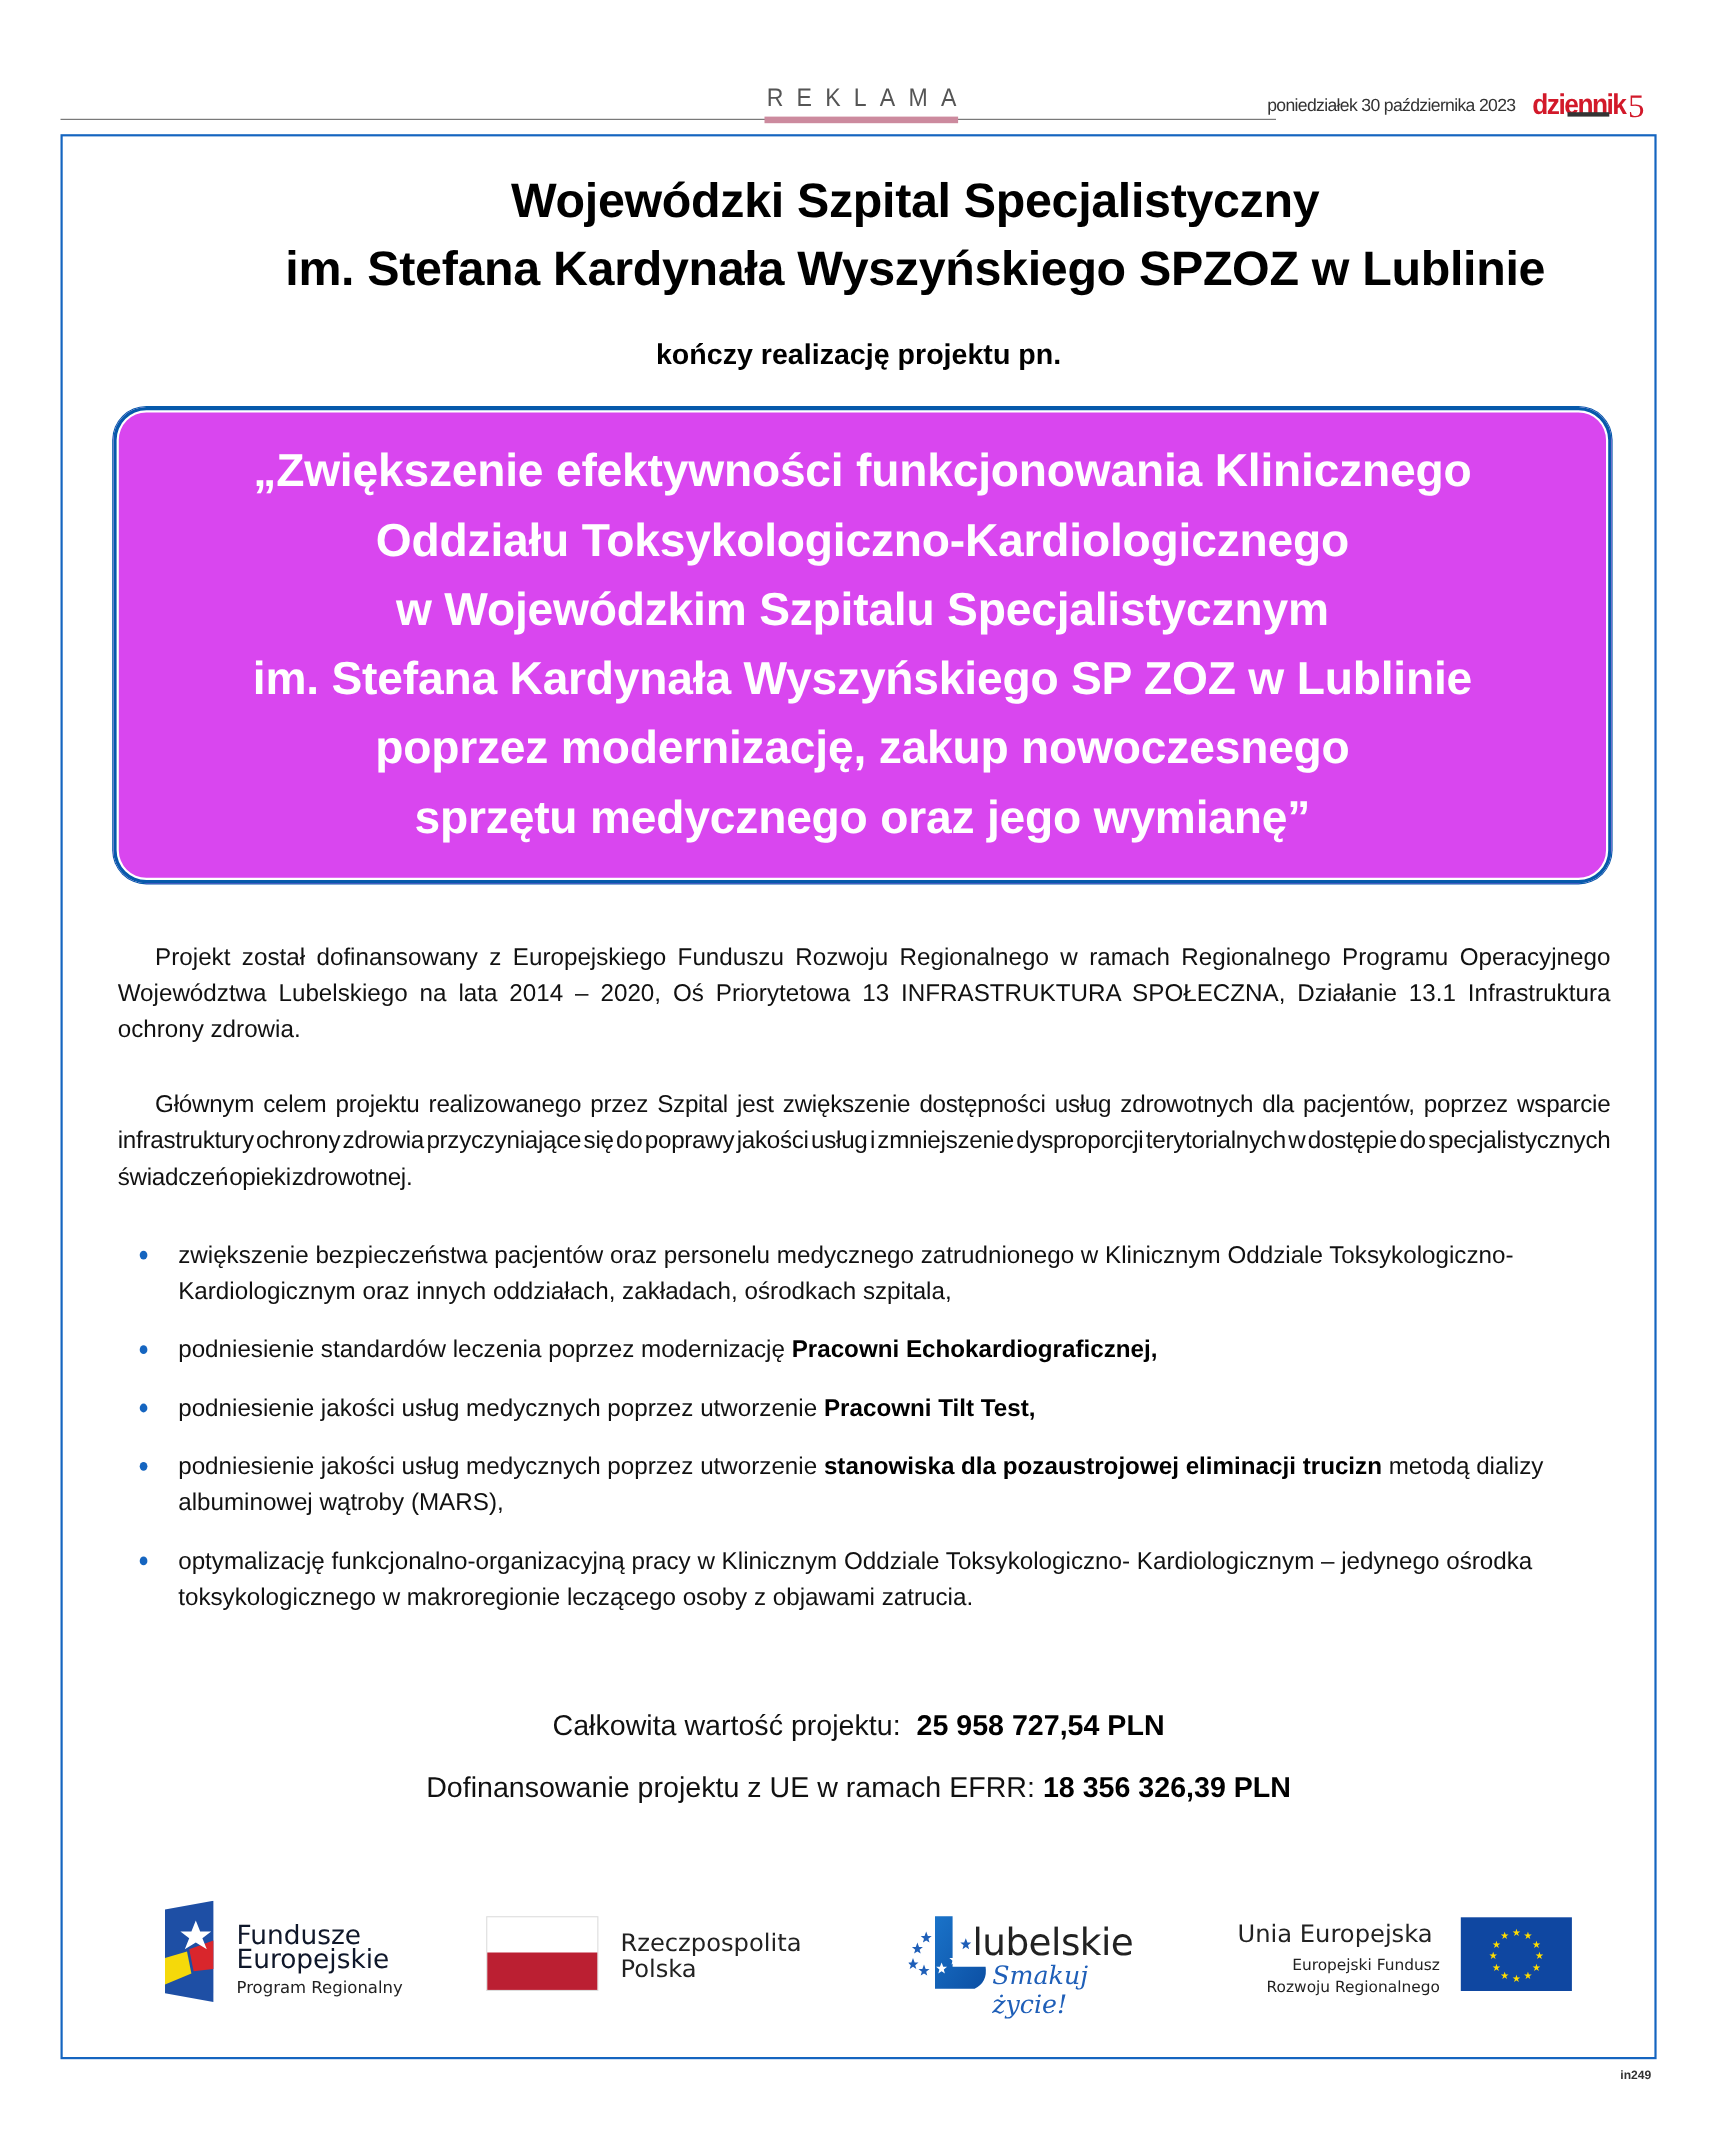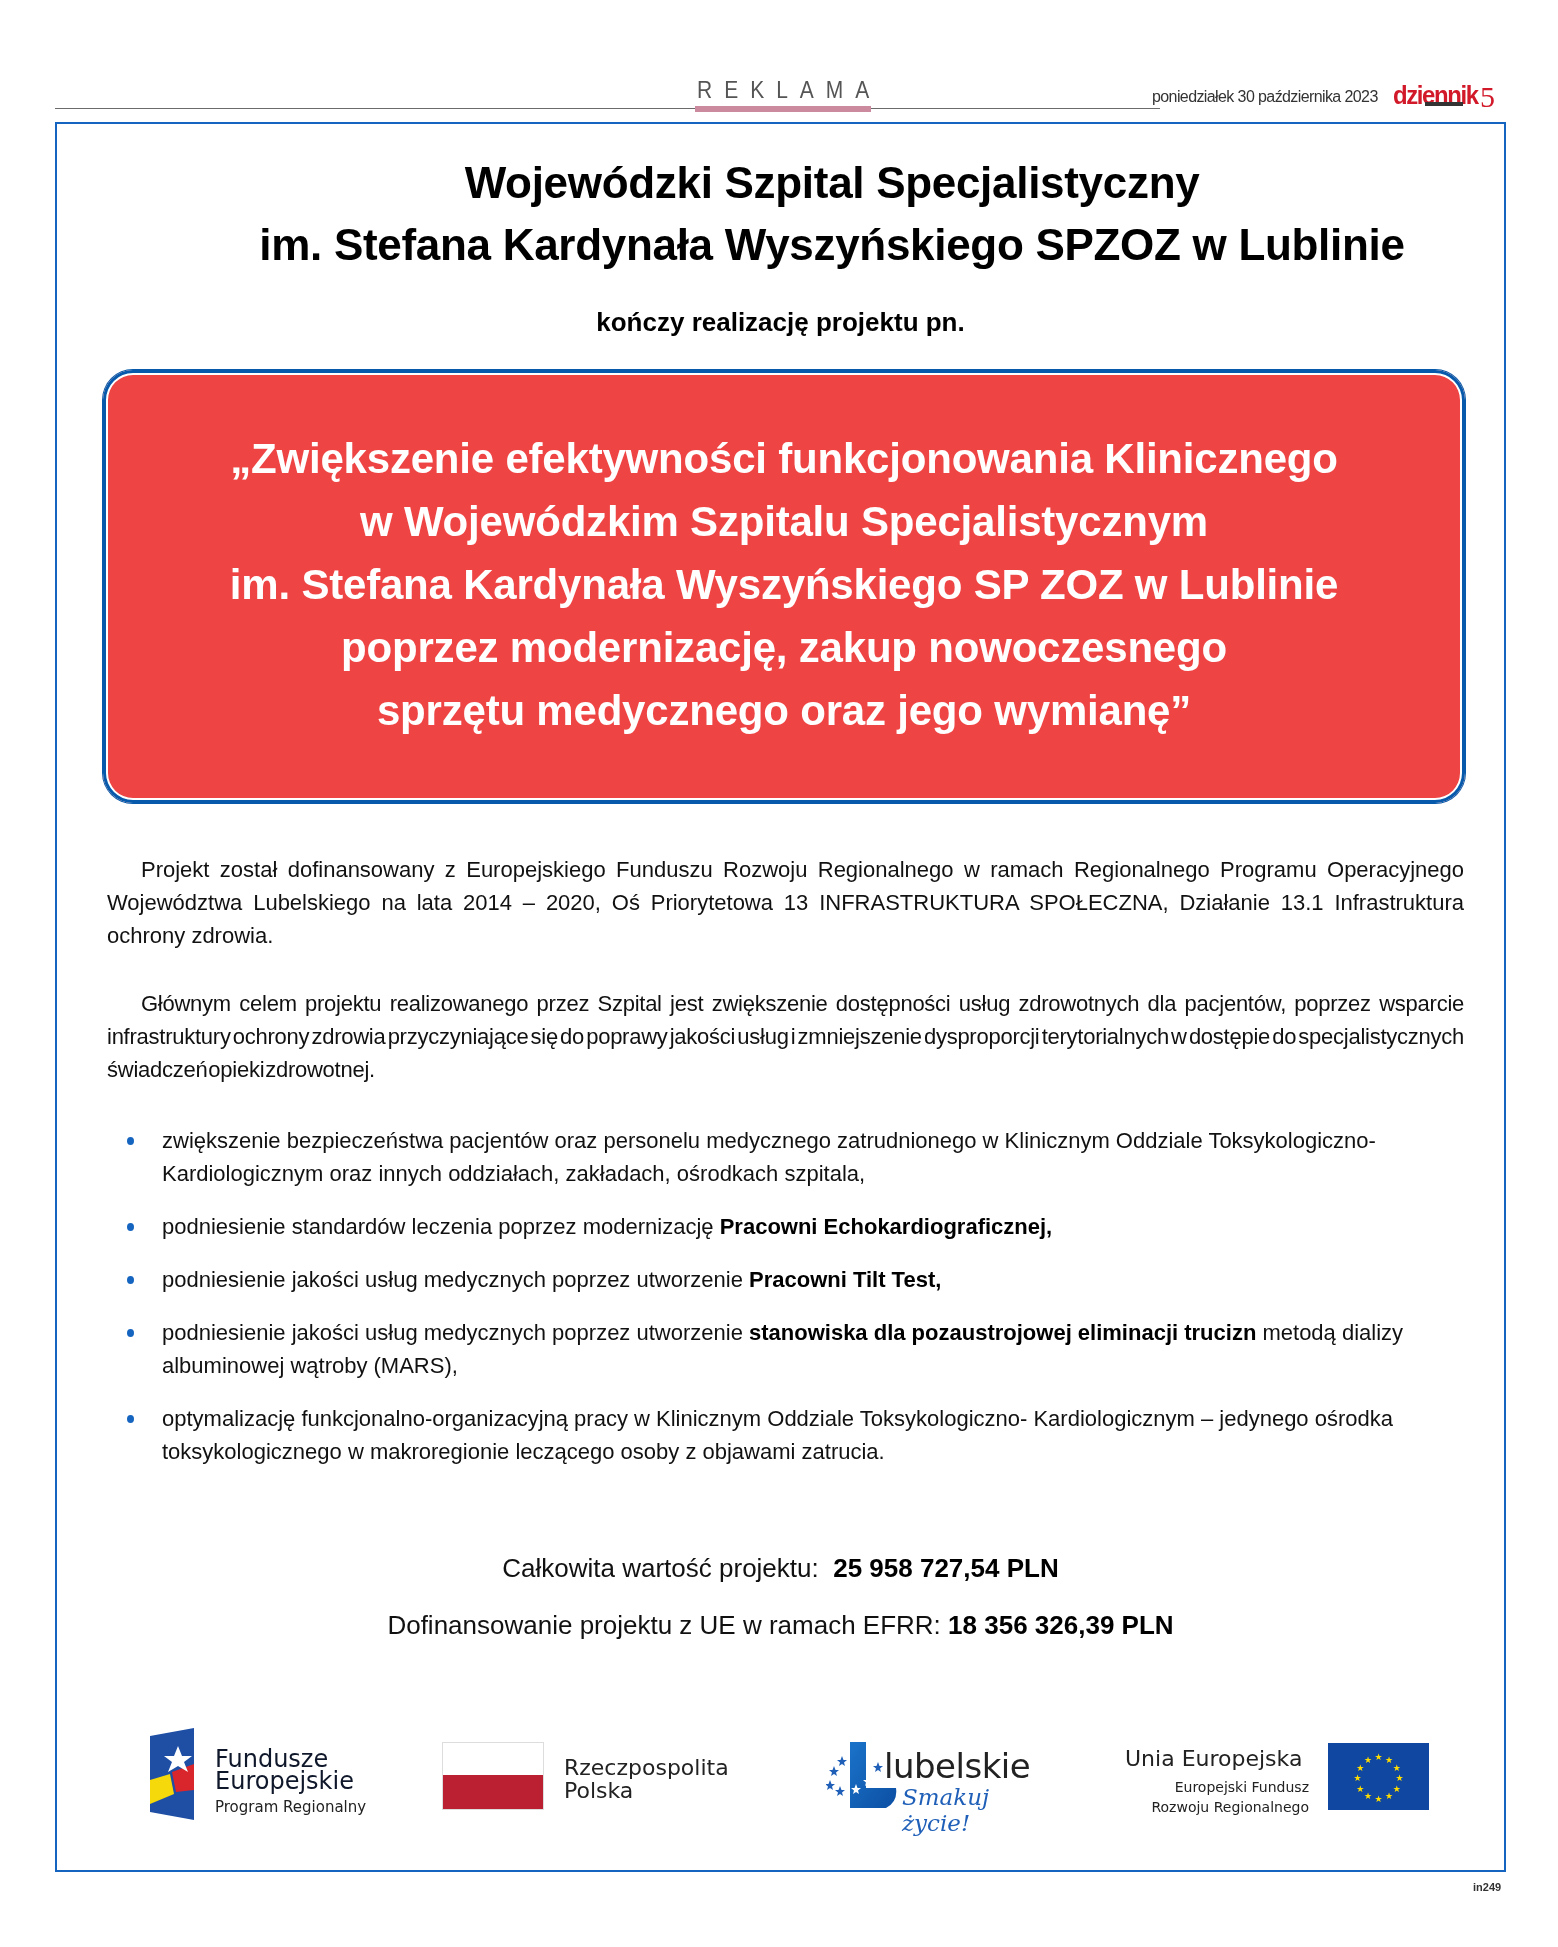--- a/index.html
+++ b/index.html
@@ -44,21 +44,21 @@
       position: absolute; left: 55px; width: 1554px; top: 152px; text-align: center;
       font-weight: bold; font-size: 44px; line-height: 62px; color: #000;
       letter-spacing: -0.3px;
     }
     .subtitle {
       position: absolute; left: 55px; width: 1451px; top: 307px; text-align: center;
       font-weight: bold; font-size: 26px; color: #000;
     }
     .project-box {
       position: absolute; left: 103px; top: 370px; width: 1362px; height: 433px;
-      background: #ef4444; border-radius: 30px; box-sizing: border-box;
+      background: #d946ef; border-radius: 30px; box-sizing: border-box;
       box-shadow: 0 0 0 1px #0659ab, inset 0 0 0 3px #0659ab, inset 0 0 0 5px #ffffff;
       display: flex; align-items: center; justify-content: center;
     }
     .project-title {
       color: #ffffff; text-align: center; font-weight: bold; font-size: 42px;
       line-height: 63px; letter-spacing: -0.2px; margin-top: -4px;
     }
     .project-title span { display: block; }
     .body-text {
       position: absolute; left: 107px; width: 1357px; font-size: 22px; line-height: 33px;
@@ -119,20 +119,21 @@
 <div class="title">
   <div>Wojewódzki Szpital Specjalistyczny</div>
   <div>im. Stefana Kardynała Wyszyńskiego SPZOZ w Lublinie</div>
 </div>
 
 <div class="subtitle">kończy realizację projektu pn.</div>
 
 <div class="project-box">
   <div class="project-title">
     <span>„Zwiększenie efektywności funkcjonowania Klinicznego</span>
+    <span>Oddziału Toksykologiczno-Kardiologicznego</span>
     <span>w Wojewódzkim Szpitalu Specjalistycznym</span>
     <span>im. Stefana Kardynała Wyszyńskiego SP ZOZ w Lublinie</span>
     <span>poprzez modernizację, zakup nowoczesnego</span>
     <span>sprzętu medycznego oraz jego wymianę”</span>
   </div>
 </div>
 
 <div class="body-text para1"><span class="indent"></span><span>Projekt został dofinansowany z Europejskiego Funduszu Rozwoju Regionalnego w ramach Regionalnego Programu Operacyjnego Województwa Lubelskiego na lata 2014 – 2020, Oś Priorytetowa 13 INFRASTRUKTURA SPOŁECZNA, Działanie 13.1 Infrastruktura ochrony zdrowia.</span></div>
 
 <div class="body-text para2"><span class="indent"></span><span>Głównym celem projektu realizowanego przez Szpital jest zwiększenie dostępności usług zdrowotnych dla pacjentów, poprzez wsparcie infrastruktury ochrony zdrowia przyczyniające się do poprawy jakości usług i zmniejszenie dysproporcji terytorialnych w dostępie do specjalistycznych świadczeń opieki zdrowotnej.</span></div>

